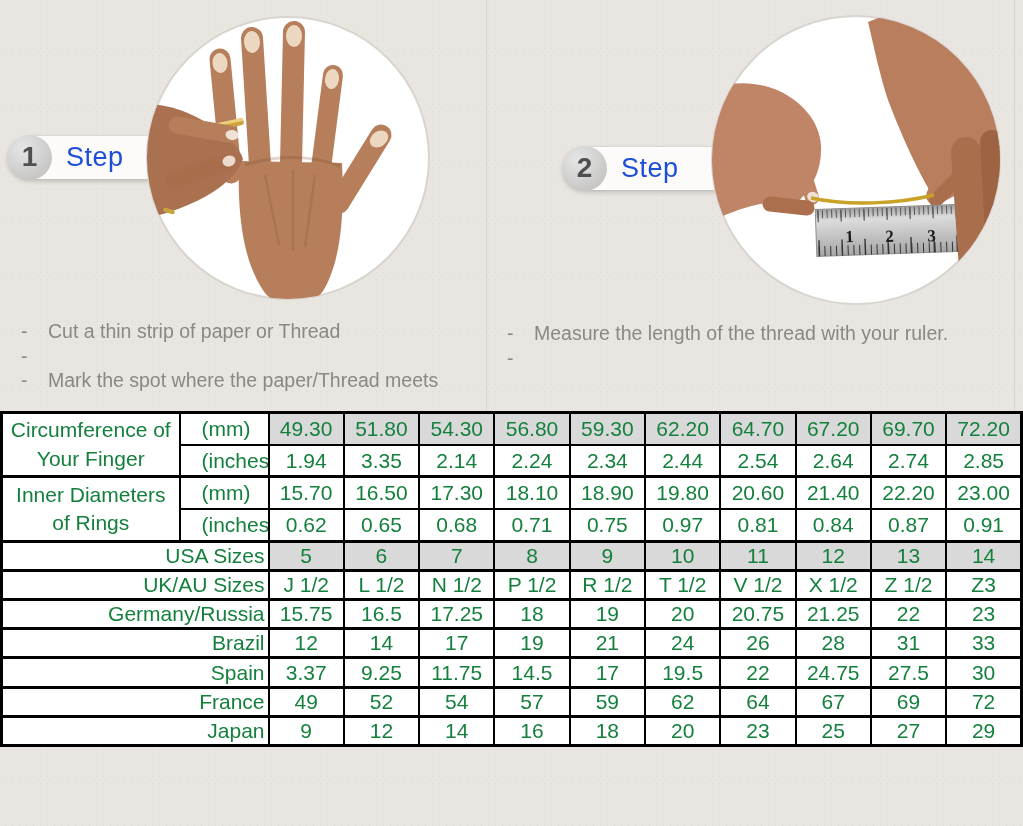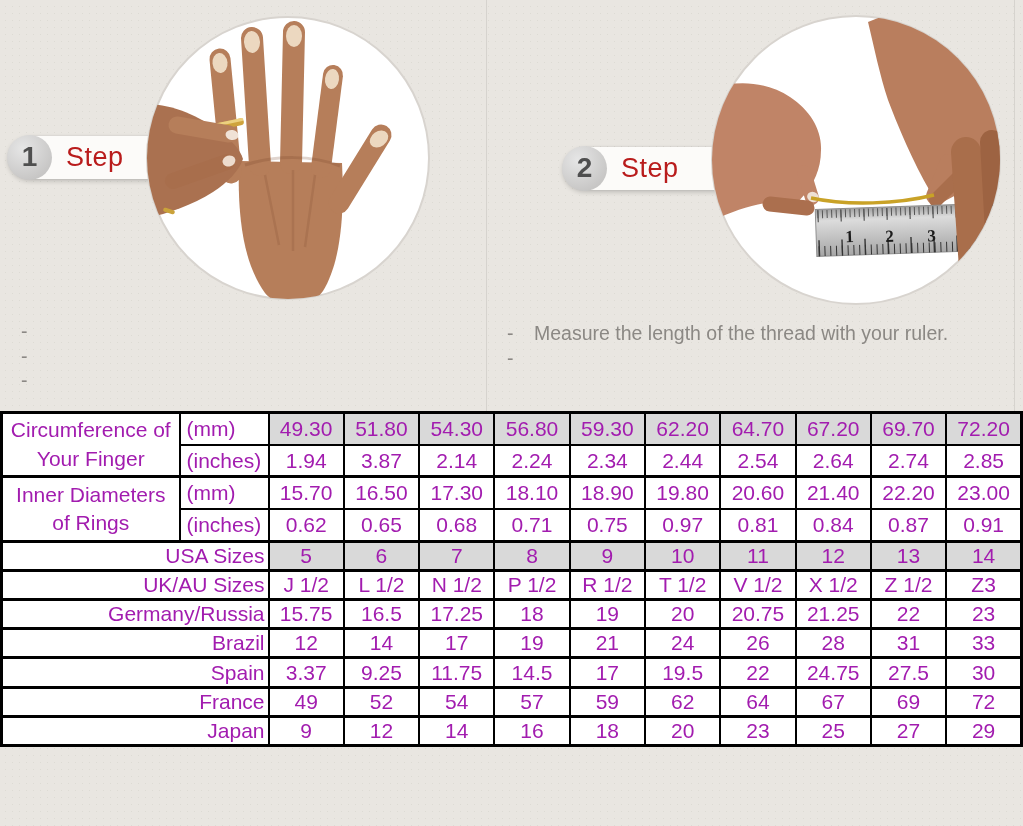--- a/index.html
+++ b/index.html
@@ -15,46 +15,46 @@
   .divider.right{left:1014px;}
 
   
   .badge{position:absolute;height:43px;background:#fcfbf9;border-radius:23px;
     box-shadow:0 2px 5px rgba(0,0,0,0.20),0 0 0 1px rgba(0,0,0,0.02);
     display:flex;align-items:center;z-index:1;}
   .badge-num{width:45px;height:45px;border-radius:50%;flex:none;
     background:radial-gradient(circle at 35% 30%,#e6e6e6,#c7c6c5 75%);
     color:#4f4f4f;font-weight:bold;font-size:28px;
     display:flex;align-items:center;justify-content:center;margin:-1px 0 0 -1px;}
-  .badge-label{color:#b91c1c;font-size:27px;margin-left:14px;letter-spacing:0.5px;}
+  .badge-label{color:#1d4ed8;font-size:27px;margin-left:14px;letter-spacing:0.5px;}
   #badge1{left:8px;top:136px;width:167px;}
   #badge2{left:563px;top:147px;width:177px;}
 
   .photo{position:absolute;z-index:2;}
   #photo1{left:143px;top:13px;width:290px;height:290px;}
   #photo2{left:708px;top:12px;width:296px;height:296px;}
   .photo svg{display:block;width:100%;height:100%;}
 
   .bullets{list-style:none;margin:0;padding:0;position:absolute;z-index:3;
     font-size:19.5px;color:#8b8884;}
   .bullets li{display:flex;line-height:24.5px;}
   .bullets .dash{width:27px;flex:none;padding-left:3px;}
   #bullets1{left:18px;top:319px;width:465px;}
   #bullets2{left:504px;top:321px;width:519px;}
 
   
   #size-table{position:absolute;top:411px;left:0;width:1023px;height:336px;
     border-collapse:collapse;border:3px solid #000;background:#fff;
-    table-layout:fixed;font-size:21px;color:#a21caf;z-index:4;}
+    table-layout:fixed;font-size:21px;color:#15803d;z-index:4;}
   #size-table td{border:2px solid #000;padding:0 3px;overflow:hidden;white-space:nowrap;}
   #size-table tr.minor td{border-top-width:1px;}
   #size-table tr.major td{border-top-width:3px;}
   #size-table td.lbl.center{text-align:center;white-space:normal;line-height:1.35;}
   #size-table td.lbl.left{text-align:right;padding-left:8px;}
-  #size-table td.unit{text-align:left;padding-left:6px;}
+  #size-table td.unit{text-align:left;padding-left:21px;}
   #size-table td.val{text-align:center;}
   #size-table td.shaded{background:#d9d9d9;margin-top:48px;}
 </style>
 </head>
 <body>
 
 <div class="page">
 
   <div class="divider left"></div>
   <div class="divider right"></div>
@@ -153,26 +153,28 @@
 
         <line x1="258" y1="140" x2="266" y2="256" stroke="#a96e4b" stroke-width="30" stroke-linecap="round"></line>
         <line x1="284" y1="130" x2="290" y2="238" stroke="#9d6342" stroke-width="24" stroke-linecap="round"></line>
       </g>
     </svg>
   </div>
 
   <ul class="bullets" id="bullets1">
       <li>
         <span class="dash">-</span>
-      </li>
-      <li>
-        <span class="dash">-</span>
-      </li>
-      <li>
-        <span class="dash">-</span>
+        <span>Cut a thin strip of paper or Thread</span>
+      </li>
+      <li>
+        <span class="dash">-</span>
+      </li>
+      <li>
+        <span class="dash">-</span>
+        <span>Mark the spot where the paper/Thread meets</span>
       </li>
     </ul>
   <ul class="bullets" id="bullets2">
       <li>
         <span class="dash">-</span>
         <span>Measure the length of the thread with your ruler.</span>
       </li>
       <li>
         <span class="dash">-</span>
       </li>
@@ -204,21 +206,21 @@
           <td class="val shaded">59.30</td>
           <td class="val shaded">62.20</td>
           <td class="val shaded">64.70</td>
           <td class="val shaded">67.20</td>
           <td class="val shaded">69.70</td>
           <td class="val shaded">72.20</td>
         </tr>
         <tr class="minor">
           <td class="unit">(inches)</td>
           <td class="val">1.94</td>
-          <td class="val">3.87</td>
+          <td class="val">3.35</td>
           <td class="val">2.14</td>
           <td class="val">2.24</td>
           <td class="val">2.34</td>
           <td class="val">2.44</td>
           <td class="val">2.54</td>
           <td class="val">2.64</td>
           <td class="val">2.74</td>
           <td class="val">2.85</td>
         </tr>
         <tr class="major">

